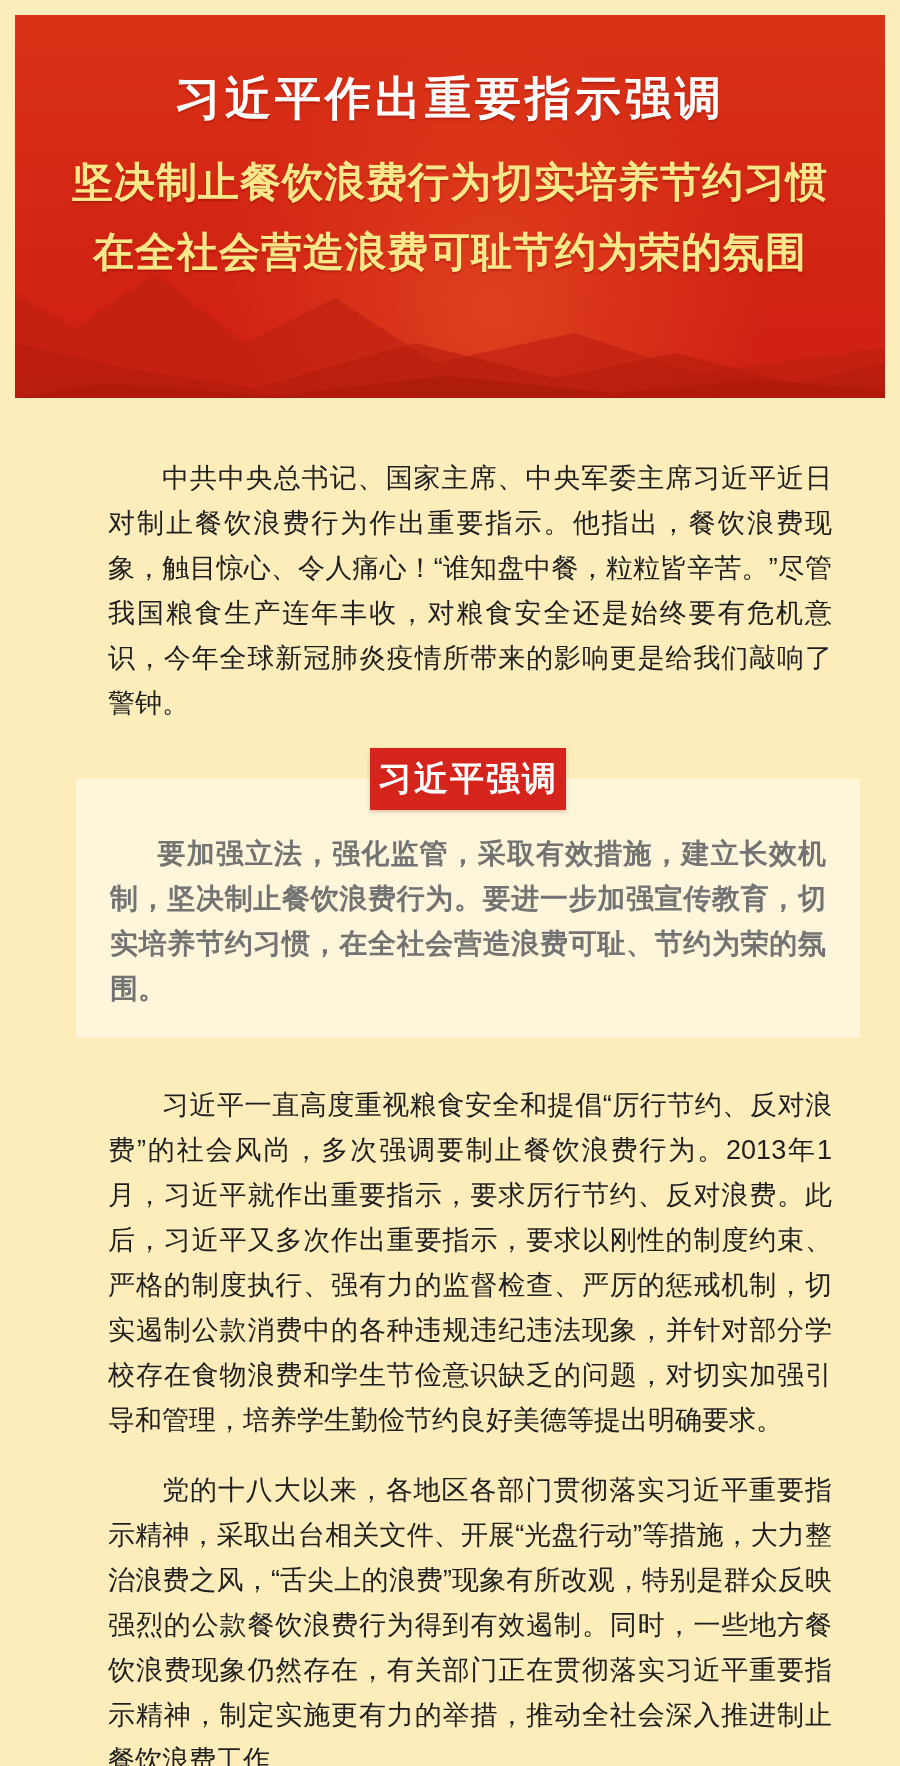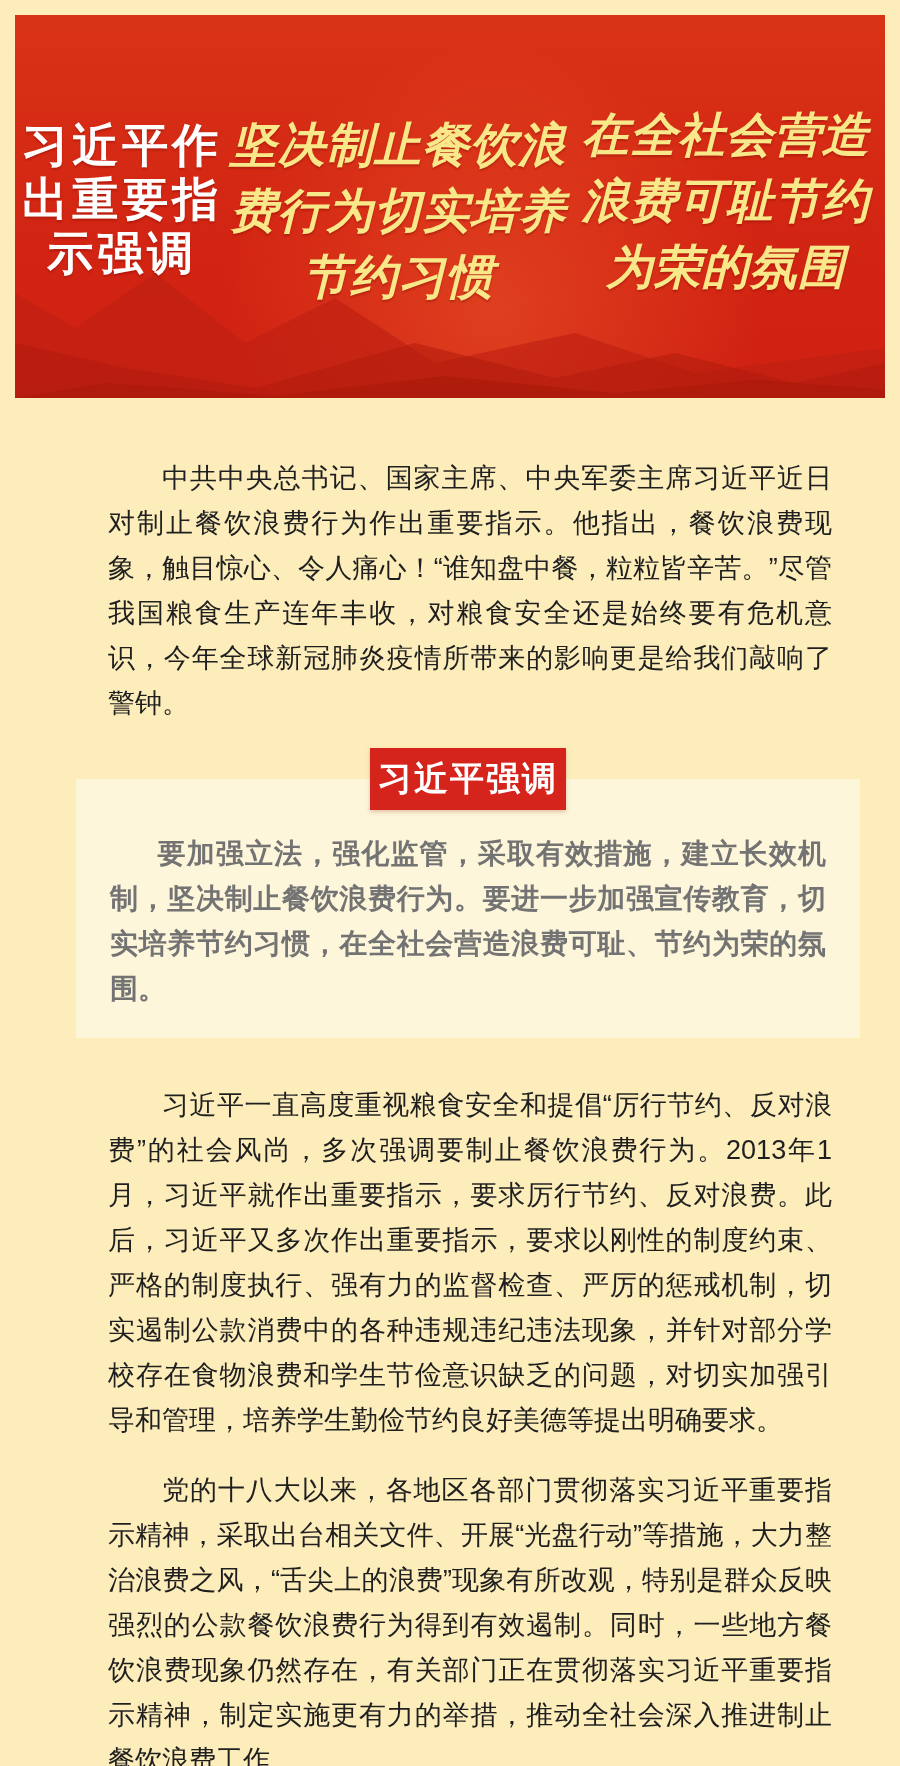--- a/index.html
+++ b/index.html
@@ -16,33 +16,32 @@
     overflow:hidden;
   }
   .banner-glow{
     position:absolute;inset:0;
     background:radial-gradient(circle at 55% 78%, rgba(255,130,60,.30) 0%, rgba(255,130,60,0) 48%);
     pointer-events:none;
   }
   .mountains{position:absolute;left:0;bottom:0;width:870px;height:160px;}
   .banner-titles{
     position:relative;z-index:2;
-    display:flex;flex-direction:row;align-items:center;
-    padding-top:73px;text-align:center;
+    display:flex;flex-direction:column;align-items:center;
+    padding-top:56px;text-align:center;
   }
   .title-white{
     color:#ffffff;font-size:46px;font-weight:bold;
     letter-spacing:4px;line-height:54px;
     text-shadow:0 2px 2px rgba(120,10,0,.35);
   }
   .title-yellow{
-    color:#f8e88a;font-size:47px;font-weight:bold;
+    color:#f8e88a;font-size:41px;font-weight:bold;
     letter-spacing:1px;line-height:66px;margin-top:24px;
     text-shadow:0 2px 2px rgba(120,10,0,.35);
-    font-style:italic;
   }
   .title-yellow + .title-yellow{margin-top:4px;text-align:center;}
   
   .article{position:relative;}
   .para{
     margin:0 68px 0 72px;
     font-size:27px;line-height:45px;color:#1f1f1f;
     text-indent:2em;text-align:justify;
   }
   .para-1{margin-top:58px;}

